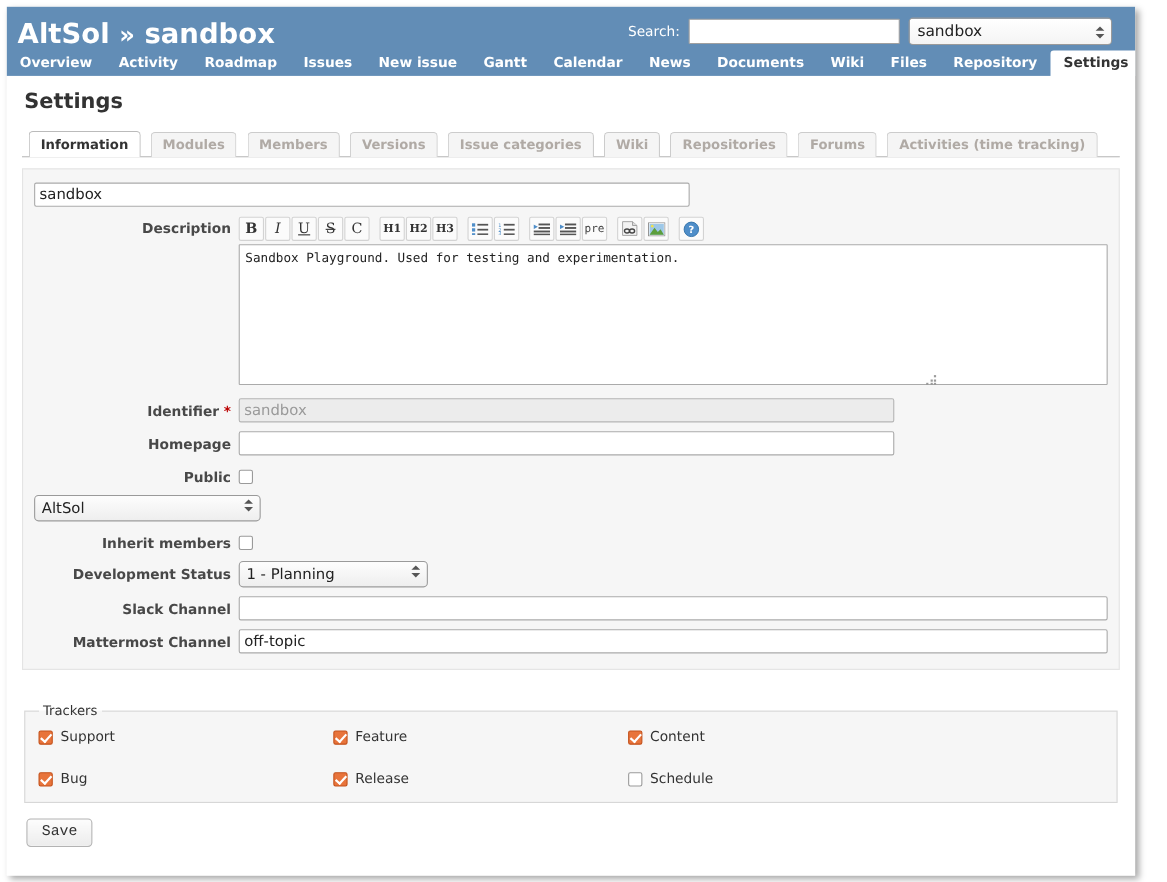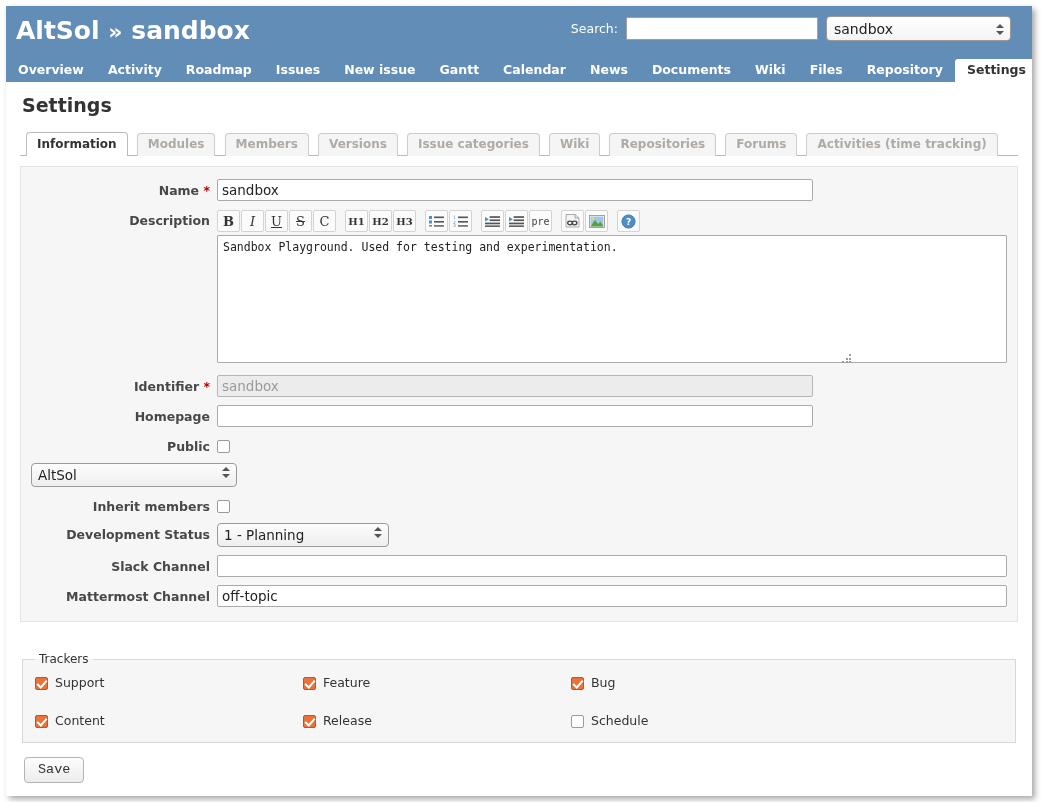--- a/index.html
+++ b/index.html
@@ -15,21 +15,21 @@
     left: 6px; top: 6px;
     width: 1026px; height: 790px;
     background: #ffffff;
     box-shadow: 3px 3px 6px rgba(0,0,0,0.35);
     overflow: hidden;
   }
 
   
   #banner {
     position: relative;
-    height: 76px;
+    height: 63px;
     background: #628db6;
   }
   #proj-title {
     position: absolute;
     left: 10px; top: 10px;
     font-size: 25px;
     font-weight: bold;
     color: #ffffff;
     letter-spacing: 0px;
     white-space: nowrap;
@@ -417,24 +417,20 @@
       <span class="tab">Issue categories</span>
       <span class="tab">Wiki</span>
       <span class="tab">Repositories</span>
       <span class="tab">Forums</span>
       <span class="tab">Activities (time tracking)</span>
     </div>
 
     <div class="box">
 
       <div class="frow">
-        <div class="flabel">
-          <span>Name</span>
-          <span class="req">*</span>
-        </div>
         <input class="txt w-name" type="text" value="sandbox" style="">
       </div>
 
       <div class="frow">
         <div class="flabel">Description</div>
         <div>
           <div class="jstb">
             <div class="btn b">B</div>
             <div class="btn i">I</div>
             <div class="btn u">U</div>
@@ -585,25 +581,25 @@
         <label class="tracker-item">
           <span class="cb2 checked"></span>
           <span>Support</span>
         </label>
         <label class="tracker-item">
           <span class="cb2 checked"></span>
           <span>Feature</span>
         </label>
         <label class="tracker-item">
           <span class="cb2 checked"></span>
-          <span>Bug</span>
+          <span>Content</span>
         </label>
         <label class="tracker-item">
           <span class="cb2 checked"></span>
-          <span>Content</span>
+          <span>Bug</span>
         </label>
         <label class="tracker-item">
           <span class="cb2 checked"></span>
           <span>Release</span>
         </label>
         <label class="tracker-item">
           <span class="cb2"></span>
           <span>Schedule</span>
         </label>
       </div>

